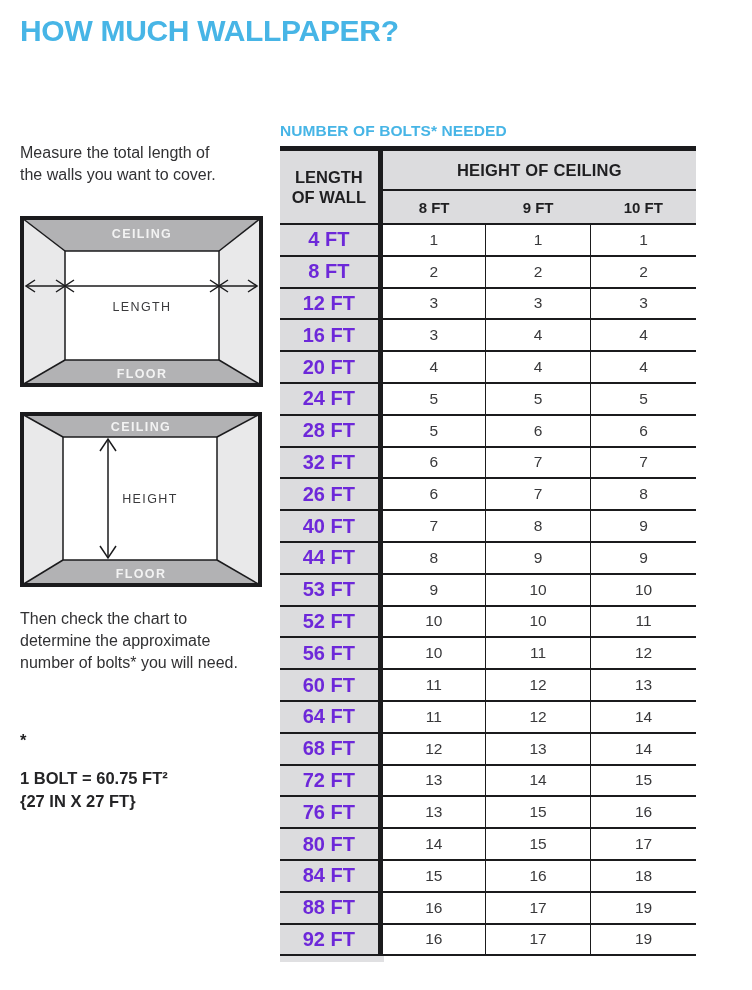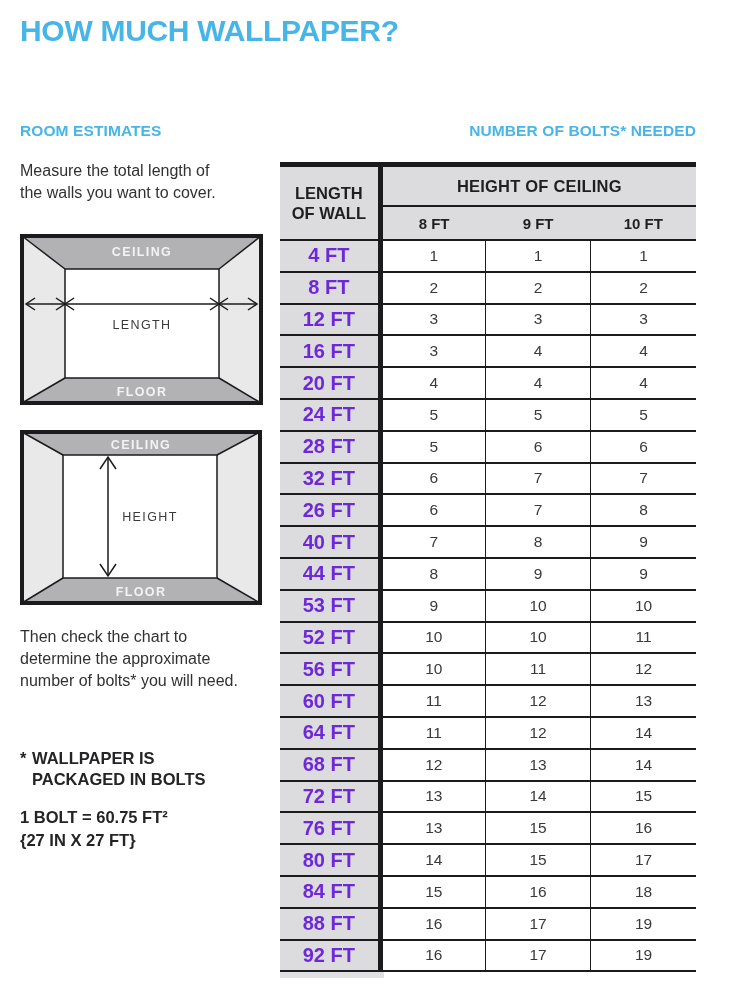--- a/index.html
+++ b/index.html
@@ -8,21 +8,21 @@
 
   h1{color:var(--accent,#47b5e6);font-size:30px;line-height:34px;font-weight:bold;
      margin:14px 0 0 20px;letter-spacing:-0.3px;}
 
   .cols{display:flex;margin-top:74px;}
   .left{width:300px;margin-left:20px;box-sizing:border-box;}
   .right{width:416px;}
 
   h2{color:var(--accent,#47b5e6);font-size:15.5px;font-weight:bold;margin:0;letter-spacing:0.1px;}
   .left h2{margin-bottom:20px;}
-  .right h2{text-align:right;margin-bottom:22px;}
+  .right h2{text-align:left;margin-bottom:6px;}
 
   p.step{font-size:16px;line-height:22px;margin:0;white-space:pre-line;color:#313133;}
   p.step{margin-top:18px;}
   p.step:first-of-type{margin-top:20px;}
 
   svg.room{display:block;margin-top:30px;}
   svg.room2{margin-top:25px;}
   p.step3{margin-top:21px;}
 
   .wall-side{fill:var(--wall-light,#e9e9ea);}
@@ -59,21 +59,20 @@
 </style>
 </head>
 <body>
 
 <div class="page">
   <h1>HOW MUCH WALLPAPER?</h1>
 
   <div class="cols">
 
     <div class="left">
-      <h2>ROOM ESTIMATES</h2>
 
       <p class="step">Measure the total length of
 the walls you want to cover.</p>
 
       <svg class="room" width="243" height="171" viewBox="0 0 243 171">
         <rect class="wall-side" x="2" y="2" width="239" height="167"></rect>
         <polygon class="wall-dark" points="2,2 241,2 199,35 45,35"></polygon>
         <polygon class="wall-dark" points="2,169 241,169 199,144 45,144"></polygon>
         <line class="thin" x1="2" y1="2" x2="45" y2="35"></line>
         <line class="thin" x1="241" y1="2" x2="199" y2="35"></line>
@@ -115,24 +114,20 @@
         <text class="dcap" x="121" y="166" text-anchor="middle">FLOOR</text>
         <text class="dlabel" x="130" y="91" text-anchor="middle">HEIGHT</text>
       </svg>
 
       <p class="step step3">Then check the chart to
 determine the approximate
 number of bolts* you will need.</p>
 
       <div class="fn1">
         <span class="star">*</span>
-        <span class="fnlines">
-          <span>WALLPAPER IS</span>
-          <span>PACKAGED IN BOLTS</span>
-        </span>
       </div>
 
       <div class="boltinfo">
         <div>1 BOLT = 60.75 FT²</div>
         <div>{27 IN X 27 FT}</div>
       </div>
     </div>
 
     <div class="right">
       <h2>NUMBER OF BOLTS* NEEDED</h2>

